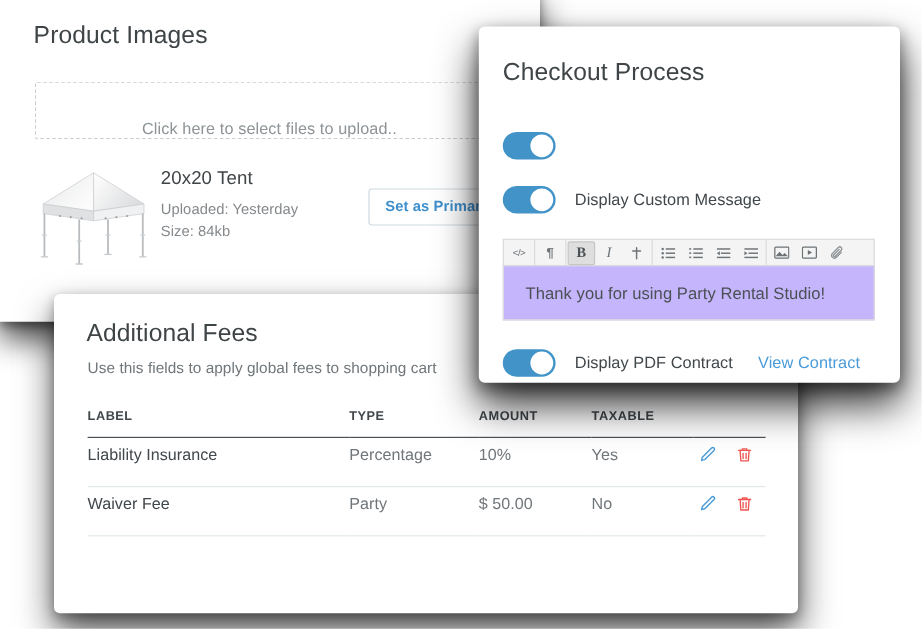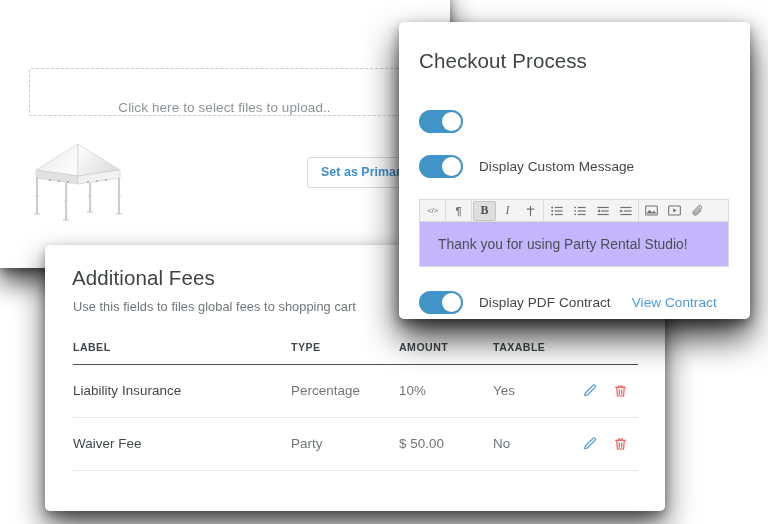--- a/index.html
+++ b/index.html
@@ -174,21 +174,21 @@
     font-size: 10.6px;
     font-weight: bold;
     color: #41474b;
     letter-spacing: 0.45px;
     padding: 0 0 11px 0;
     border-bottom: 1.4px solid #4b5257;
   }
   .fees-table td {
     font-size: 13.4px;
     color: #70767a;
-    padding: 17px 0 18px 0;
+    padding: 5px 0 18px 0;
     border-bottom: 1px solid #e2e8ec;
     letter-spacing: 0.05px;
     vertical-align: middle;
   }
   .fees-table td.cell-label {
     color: #41474b;
   }
   .col-label   { width: 218px; }
   .col-type    { width: 108px; }
   .col-amount  { width: 94px;  }
@@ -337,20 +337,21 @@
   }
 </style>
 </head>
 <body>
 
 <div class="stage">
 
   <div class="card" id="card-product">
     <div class="inner">
 
+      <div class="pi-title">Product Images</div>
 
       <div class="dropzone">
         <span class="dropzone-text">Click here to select files to upload..</span>
       </div>
 
       <div class="media-row">
 
         <div class="thumb">
           <svg width="101" height="88" viewBox="0 0 101 88">
             <defs>
@@ -397,31 +398,36 @@
 
             <g stroke="#cdd0d2" stroke-width="1">
               <line x1="7" y1="60" x2="11" y2="60"></line>
               <line x1="89" y1="60" x2="93" y2="60"></line>
               <line x1="36" y1="65" x2="40" y2="65"></line>
               <line x1="60" y1="60" x2="64" y2="60"></line>
             </g>
           </svg>
         </div>
 
+        <div class="media-meta">
+          <div class="media-title">20x20 Tent</div>
+          <div class="media-sub">Uploaded: Yesterday</div>
+          <div class="media-sub">Size: 84kb</div>
+        </div>
 
         <div class="btn-primary-outline">Set as Primary</div>
       </div>
 
     </div>
   </div>
 
   <div class="card" id="card-fees">
 
     <div class="af-title">Additional Fees</div>
-    <div class="af-sub">Use this fields to files global fees to shopping cart</div>
+    <div class="af-sub">Use this fields to apply global fees to shopping cart</div>
 
     <table class="fees-table">
       <colgroup>
         <col class="col-label">
           <col class="col-type">
           <col class="col-amount">
         <col class="col-taxable">
           <col class="col-actions">
       </colgroup>
       <thead>

